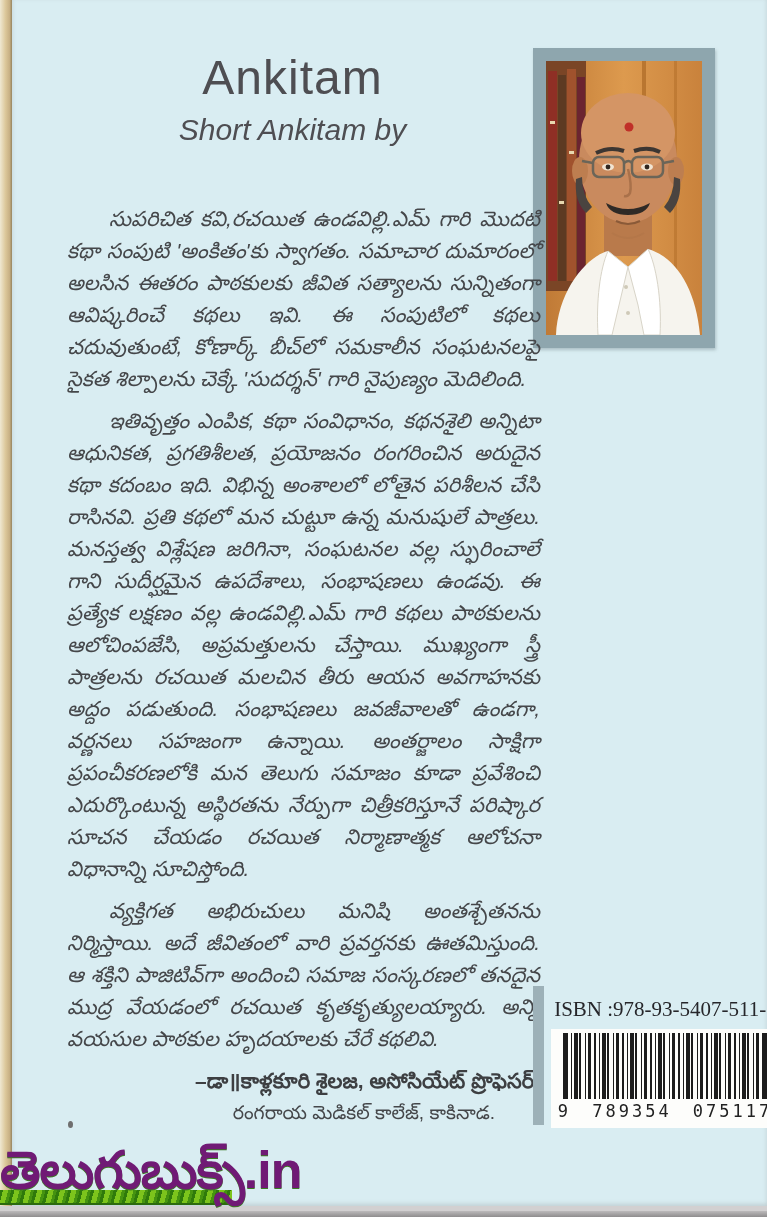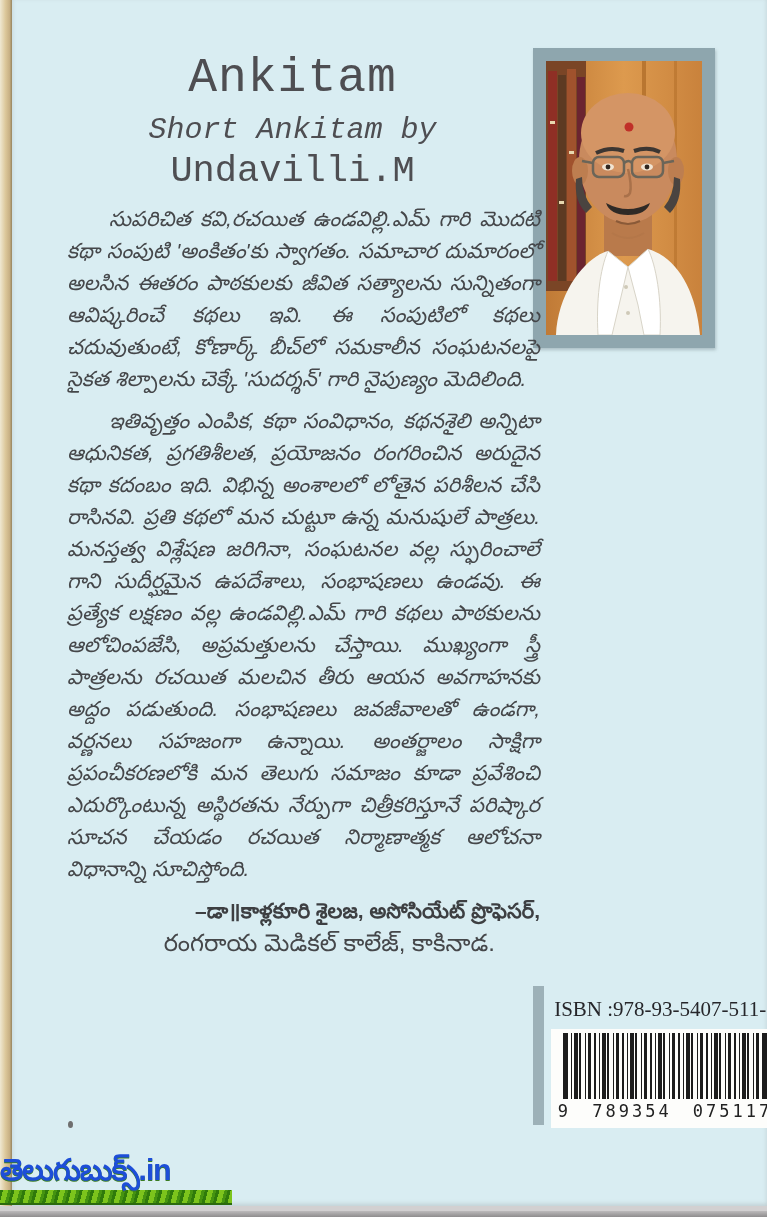--- a/index.html
+++ b/index.html
@@ -19,21 +19,21 @@
     background:#d9edf2;
     box-shadow:inset 0 -2px 4px rgba(120,120,120,.25);
   }
   .scan-bottom{
     position:absolute;left:0;bottom:0;width:767px;height:6px;
     background:linear-gradient(180deg,#bcbabb,#8f8d8e);
   }
   
   .title-block{
     position:absolute;left:73px;top:50px;width:415px;text-align:center;
-    color:#4e4e52;font-family:Liberation Mono, monospace;
+    color:#4e4e52;font-family:Liberation Sans, sans-serif;
   }
   .book-title{font-size:48px;line-height:56px;font-weight:400;letter-spacing:1px;}
   .book-subtitle{font-size:30px;line-height:36px;font-style:italic;margin-top:6px;}
   .book-author{font-size:37px;line-height:42px;margin-top:2px;}
   
   .photo-frame{
     position:absolute;left:521px;top:48px;width:156px;height:274px;
     border:13px solid #8ea6ae;background:#c8803c;
     box-shadow:1px 2px 3px rgba(90,110,115,.35);
   }
@@ -42,21 +42,21 @@
   .blurb{
     position:absolute;left:55px;top:203px;width:473px;
     font-size:21px;line-height:32px;color:#45474a;
     text-align:justify;
   }
   .blurb p{margin:0 0 10px 0;text-indent:42px;font-style:italic;}
   .signature-name{
     font-weight:bold;text-align:right;margin-top:4px;color:#3d3f42;font-size:21px;line-height:32px;
   }
   .signature-affiliation{
-    text-align:right;padding-right:45px;color:#45474a;font-size:24px;line-height:32px;
+    text-align:right;padding-right:45px;color:#45474a;font-size:19px;line-height:32px;
   }
   
   .isbn-divider{
     position:absolute;left:521px;top:986px;width:11px;height:139px;
     background:#9db1b8;
   }
   .isbn-label{
     position:absolute;left:540px;top:997px;width:227px;text-align:center;
     font-family:"Liberation Serif",serif;font-size:21px;color:#26262a;
   }
@@ -76,41 +76,40 @@
     border-left:3px solid #1c1c1c;border-right:3px solid #1c1c1c;
   }
   .barcode-digits{
     margin-top:2px;text-align:center;
     font-family:"DejaVu Sans Mono",monospace;font-size:17px;color:#222;
     letter-spacing:3px;word-spacing:8px;
   }
   
   .watermark{position:absolute;left:0px;top:1148px;width:240px;}
   .watermark-text{
-    font-size:30px;font-weight:bold;color:#1d4ed8;line-height:44px;
+    font-size:52px;font-weight:bold;color:#701a75;line-height:44px;
     text-shadow:0 1px 0 #3b7d22;letter-spacing:-1px;white-space:nowrap;
   }
   .watermark-grass{
     margin-top:-2px;width:232px;height:13px;
     background:repeating-linear-gradient(105deg,#2f7a0b 0 3px,#7cc41c 3px 8px,#459310 8px 11px);
     border-bottom:2px solid #2c6a0e;
   }
   .speck{position:absolute;left:56px;top:1121px;width:5px;height:7px;background:#6f6f6f;border-radius:50%;}
 </style>
 </head>
 <body>
 
 <div class="page-edge"></div>
 
 <div class="cover">
 
   <div class="title-block">
     <div class="book-title">Ankitam</div>
     <div class="book-subtitle">Short Ankitam by</div>
-    <div class="book-author">Undavilli.M</div>
   </div>
 
   <div class="photo-frame">
     <svg width="156" height="274" viewBox="0 0 156 274">
       <defs>
         <linearGradient id="wood" x1="0" y1="0" x2="1" y2="0">
           <stop offset="0" stop-color="#c07a36"></stop>
             <stop offset="0.5" stop-color="#dd9a4e"></stop>
             <stop offset="1" stop-color="#c9823c"></stop>
         </linearGradient>
@@ -166,20 +165,21 @@
 
       <path d="M70,160 q12,6 24,0" stroke="#8a5a38" stroke-width="2" fill="none"></path>
 
       <path d="M66,172 q16,10 32,0" stroke="#b07448" stroke-width="2" fill="none" opacity="0.6"></path>
     </svg>
   </div>
 
   <div class="blurb">
     <p>సుపరిచిత కవి,రచయిత ఉండవిల్లి.ఎమ్ గారి మొదటి కథా సంపుటి 'అంకితం'కు స్వాగతం. సమాచార దుమారంలో అలసిన ఈతరం పాఠకులకు జీవిత సత్యాలను సున్నితంగా ఆవిష్కరించే కథలు ఇవి. ఈ సంపుటిలో కథలు చదువుతుంటే, కోణార్క్ బీచ్‌లో సమకాలీన సంఘటనలపై సైకత శిల్పాలను చెక్కే 'సుదర్శన్' గారి నైపుణ్యం మెదిలింది.</p>
     <p>ఇతివృత్తం ఎంపిక, కథా సంవిధానం, కథనశైలి అన్నిటా ఆధునికత, ప్రగతిశీలత, ప్రయోజనం రంగరించిన అరుదైన కథా కదంబం ఇది. విభిన్న అంశాలలో లోతైన పరిశీలన చేసి రాసినవి. ప్రతి కథలో మన చుట్టూ ఉన్న మనుషులే పాత్రలు. మనస్తత్వ విశ్లేషణ జరిగినా, సంఘటనల వల్ల స్ఫురించాలే గాని సుదీర్ఘమైన ఉపదేశాలు, సంభాషణలు ఉండవు. ఈ ప్రత్యేక లక్షణం వల్ల ఉండవిల్లి.ఎమ్ గారి కథలు పాఠకులను ఆలోచింపజేసి, అప్రమత్తులను చేస్తాయి. ముఖ్యంగా స్త్రీ పాత్రలను రచయిత మలచిన తీరు ఆయన అవగాహనకు అద్దం పడుతుంది. సంభాషణలు జవజీవాలతో ఉండగా, వర్ణనలు సహజంగా ఉన్నాయి. అంతర్జాలం సాక్షిగా ప్రపంచీకరణలోకి మన తెలుగు సమాజం కూడా ప్రవేశించి ఎదుర్కొంటున్న అస్థిరతను నేర్పుగా చిత్రీకరిస్తూనే పరిష్కార సూచన చేయడం రచయిత నిర్మాణాత్మక ఆలోచనా విధానాన్ని సూచిస్తోంది.</p>
+    <p>వ్యక్తిగత అభిరుచులు మనిషి అంతశ్చేతనను నిర్మిస్తాయి. అదే జీవితంలో వారి ప్రవర్తనకు ఊతమిస్తుంది. ఆ శక్తిని పాజిటివ్‌గా అందించి సమాజ సంస్కరణలో తనదైన ముద్ర వేయడంలో రచయిత కృతకృత్యులయ్యారు. అన్ని వయసుల పాఠకుల హృదయాలకు చేరే కథలివి.</p>
     <div class="signature-name">–డా॥కాళ్లకూరి శైలజ, అసోసియేట్ ప్రొఫెసర్,</div>
     <div class="signature-affiliation">రంగరాయ మెడికల్ కాలేజ్, కాకినాడ.</div>
   </div>
 
   <div class="isbn-divider"></div>
   <div class="isbn-label">ISBN :978-93-5407-511-7</div>
 
   <div class="barcode-box">
     <div class="barcode-bars"></div>
     <div class="barcode-digits">9 789354 075117</div>

